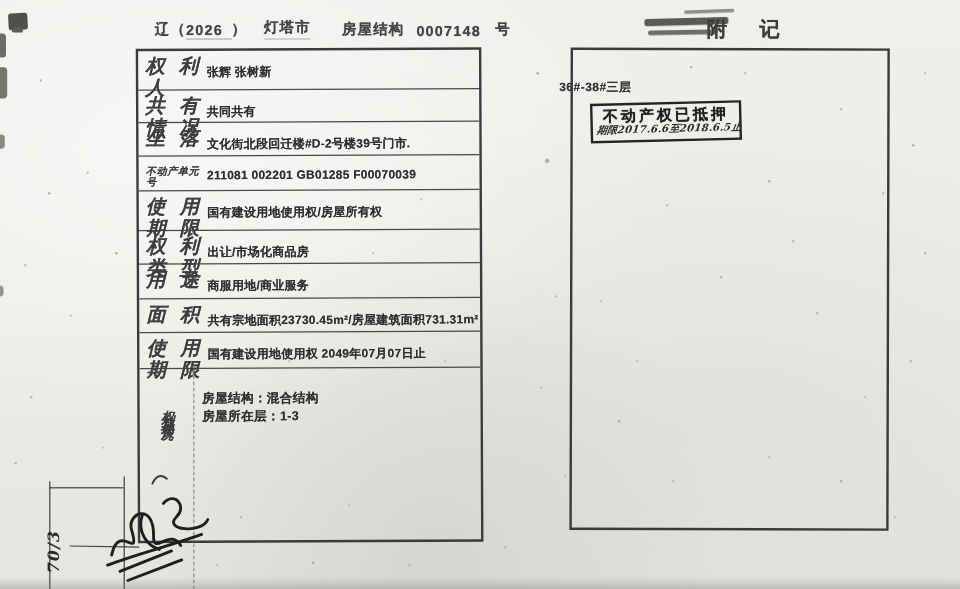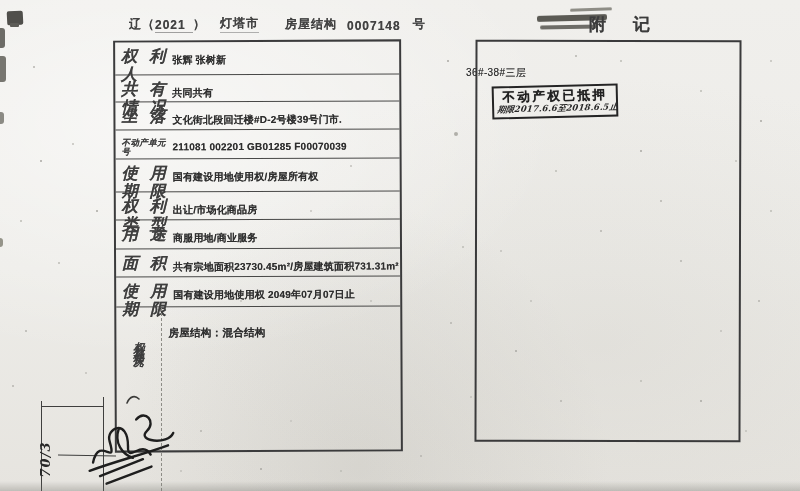--- a/index.html
+++ b/index.html
@@ -76,21 +76,21 @@
   }
   .smudge{position:absolute;border-radius:2px;filter:blur(0.4px);}
   .sm1{left:570px;top:8px;width:42px;height:3px;background:#8e8d86;transform:rotate(-2deg);}
   .sm2{left:537px;top:15px;width:70px;height:6px;background:#5a5953;transform:rotate(-1.5deg);}
   .sm3{left:540px;top:25px;width:58px;height:4px;background:#6d6c66;transform:rotate(-1deg);}
   .annex-box{
     position:absolute;left:475px;top:40px;width:266px;height:402px;
     border:2px solid #39393a;box-sizing:border-box;transform:rotate(0.15deg);
   }
   .annex-note{
-    position:absolute;left:466px;top:66px;font-size:10px;font-weight:400;color:#303030;
+    position:absolute;left:466px;top:66px;font-size:10px;font-weight:700;color:#303030;
     letter-spacing:0.4px;text-shadow:0 0 0.5px rgba(70,70,70,0.75);
   }
   .mortgage-stamp{
     position:absolute;left:492px;top:85px;width:126px;box-sizing:border-box;
     border:2px solid #222;padding:2px 3px 2px 3px;text-align:center;
     transform:rotate(-1.4deg);background:rgba(245,244,240,0.25);
   }
   .stamp-l1{
     font-family:"Liberation Serif","DejaVu Serif",serif;
     font-size:12.5px;font-weight:700;letter-spacing:2.5px;color:#1d1d1d;line-height:14px;
@@ -149,21 +149,21 @@
 <body>
 
 <div class="sheet"></div>
 <div class="speckles"></div>
 
 <div class="scan">
 
   <div class="cert-no-line">
     <span>辽</span>
     <span>（</span>
-    <span class="year">2021</span>
+    <span class="year">2026</span>
     <span>）</span>
     <span class="city">灯塔市</span>
     <span class="doclab">房屋结构</span>
     <span class="docnum">0007148</span>
     <span class="suffix">号</span>
   </div>
 
   <div class="cert-table">
     <div class="t-row r1">
       <span class="row-label">权利人</span>
@@ -198,20 +198,21 @@
       <span class="row-value">共有宗地面积23730.45m²/房屋建筑面积731.31m²</span>
     </div>
     <div class="t-row r9">
       <span class="row-label">使用期限</span>
       <span class="row-value">国有建设用地使用权 2049年07月07日止</span>
     </div>
     <div class="t-row r10">
       <span class="other-label">权利其他状况</span>
       <div class="other-lines">
         <div>房屋结构：混合结构</div>
+        <div>房屋所在层：1-3</div>
       </div>
     </div>
   </div>
 
   <div class="fold-line"></div>
 
   <div class="smudge sm1"></div>
   <div class="smudge sm2"></div>
   <div class="smudge sm3"></div>
   <div class="annex-title txt">附记</div>

